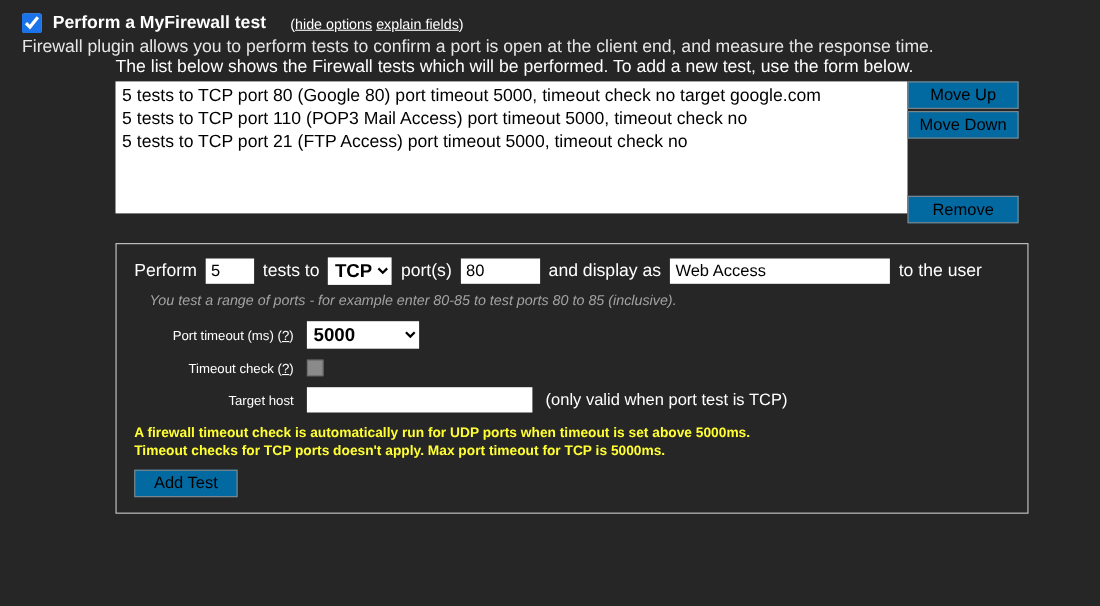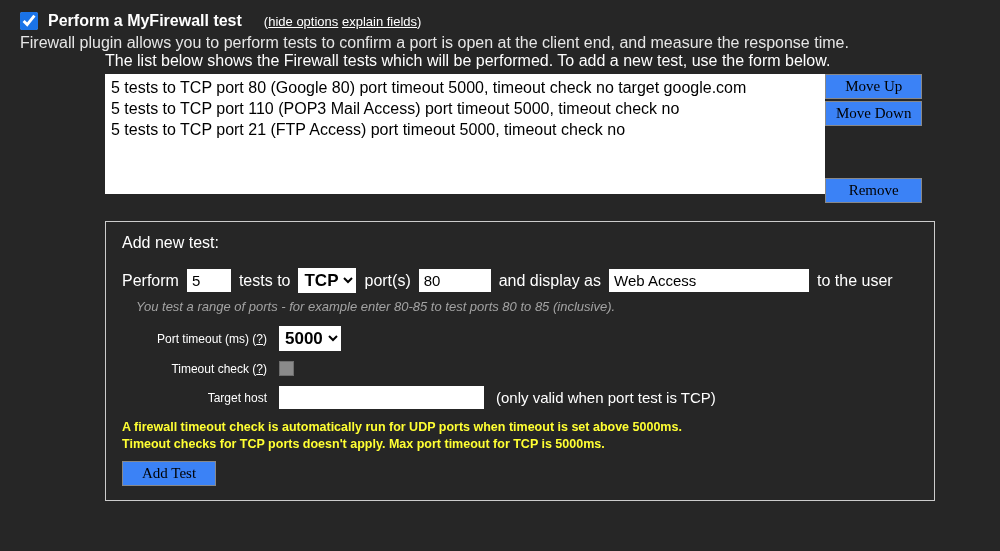--- a/index.html
+++ b/index.html
@@ -31,24 +31,24 @@
       border: none;
       padding: 4px 6px;
       font-family: Arial, Helvetica, sans-serif;
       font-size: 16px;
       line-height: 1.3;
       overflow: auto;
     }
     .list-box .item { white-space: nowrap; cursor: pointer; }
     .btn-col { display: flex; flex-direction: column; gap: 2px; }
     .btn {
-      background: #3b82f6;
+      background: #0369a1;
       border: 1px solid #888;
       color: #000;
-      font-family: Liberation Serif, serif;
+      font-family: Liberation Sans, sans-serif;
       font-size: 15px;
       padding: 3px 10px;
       cursor: pointer;
       min-width: 94px;
     }
     .fieldset {
       border: 1px solid #ccc;
       margin-top: 18px;
       padding: 12px 16px 14px 16px;
       width: 830px;
@@ -113,42 +113,41 @@
     </div>
     <div class="btn-col">
       <button class="btn">Move Up</button>
       <button class="btn">Move Down</button>
       <div style="height:48px"></div>
       <button class="btn">Remove</button>
     </div>
   </div>
 
   <div class="fieldset">
-    <div class="legend">Add new test:</div>
 
     <div class="form-row">
       <span class="form-label">Perform</span>
       <input type="text" class="sm" value="5" style="">
       <span class="form-label">tests to</span>
       <select>
         <option>TCP</option>
       </select>
       <span class="form-label">port(s)</span>
       <input type="text" class="md" value="80" style="">
       <span class="form-label">and display as</span>
       <input type="text" class="lg" value="Web Access" style="">
       <span class="form-label">to the user</span>
     </div>
     <div class="hint">You test a range of ports - for example enter 80-85 to test ports 80 to 85 (inclusive).</div>
 
     <div class="spacer-row">
       <span class="label-cell">
         <span>Port timeout (ms) (</span><span class="help">?</span><span>)</span>
       </span>
-      <select style="width:62px">
+      <select style="width:102px">
         <option>5000</option>
       </select>
     </div>
 
     <div class="spacer-row">
       <span class="label-cell">
         <span>Timeout check (</span><span class="help">?</span><span>)</span>
       </span>
       <input type="checkbox" class="chk-grey" style="">
     </div>

